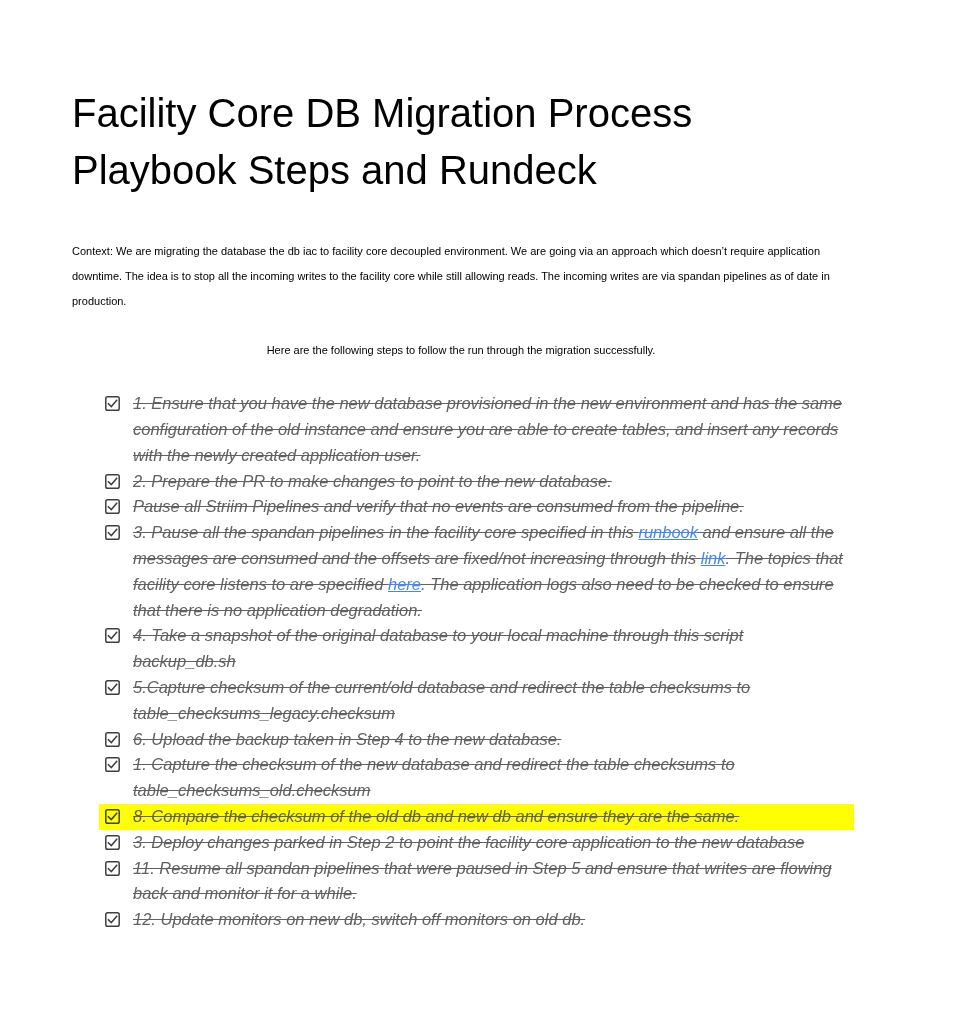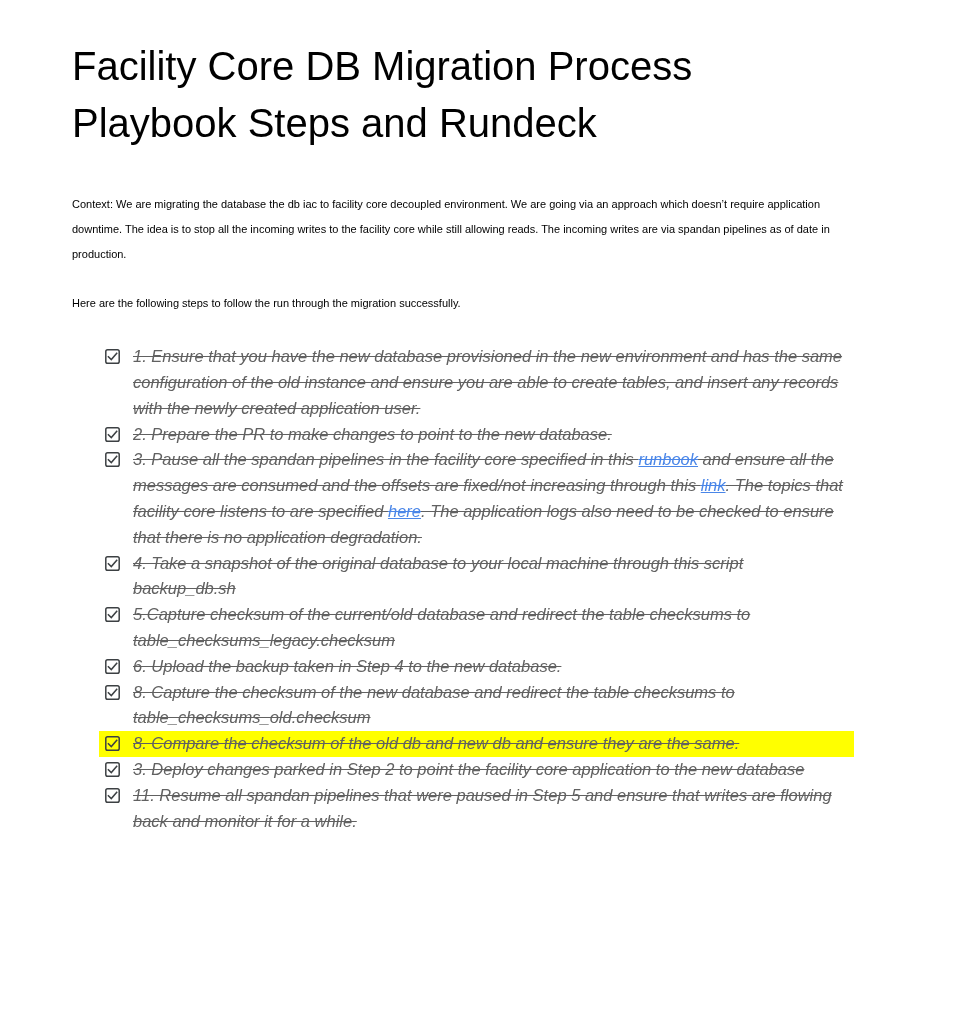--- a/index.html
+++ b/index.html
@@ -6,38 +6,40 @@
   html, body { background: #ffffff; }
   body {
     width: 971px;
     height: 1024px;
     font-family: "Liberation Sans", sans-serif;
     color: var(--body-text, #000);
     overflow: hidden;
   }
   .page {
     padding: 38px 95px 0 72px;
+    margin-top: 47px;
   }
   .doc-title {
     font-size: 40px;
     line-height: 57px;
     font-weight: 400;
     letter-spacing: 0;
     color: var(--body-text, #000);
     max-width: 730px;
     margin-bottom: 40px;
   }
   .doc-paragraph {
     font-size: 11px;
     line-height: 24.8px;
     max-width: 778px;
     color: var(--body-text, #000);
   }
   .doc-paragraph.intro {
     margin-top: 25px;
+    text-align: center;
   }
   ul.checklist {
     list-style: none;
     margin-top: 28px;
     font-style: italic;
   }
   li.step {
     display: flex;
     align-items: flex-start;
     margin-left: 27px;
@@ -98,20 +100,29 @@
   <li class="step">
     <span class="checkbox">
       <svg viewBox="0 0 15 15" aria-hidden="true">
         <rect x="0.8" y="0.8" width="13.4" height="13.4" rx="1.8" fill="none" class="cb-stroke" stroke-width="1.5" stroke="#3c4043"></rect>
         <path d="M3.4 7.7 L6.3 10.6 L11.7 4.3" fill="none" class="cb-stroke" stroke-width="1.5" stroke-linecap="square" stroke="#3c4043"></path>
       </svg>
     </span>
     <span class="step-text"><span>2. Prepare the PR to make changes to point to the new database.</span></span>
   </li>
 
+  <li class="step">
+    <span class="checkbox">
+      <svg viewBox="0 0 15 15" aria-hidden="true">
+        <rect x="0.8" y="0.8" width="13.4" height="13.4" rx="1.8" fill="none" class="cb-stroke" stroke-width="1.5" stroke="#3c4043"></rect>
+        <path d="M3.4 7.7 L6.3 10.6 L11.7 4.3" fill="none" class="cb-stroke" stroke-width="1.5" stroke-linecap="square" stroke="#3c4043"></path>
+      </svg>
+    </span>
+    <span class="step-text"><span>Pause all Striim Pipelines and verify that no events are consumed from the pipeline.</span></span>
+  </li>
 
   <li class="step">
     <span class="checkbox">
       <svg viewBox="0 0 15 15" aria-hidden="true">
         <rect x="0.8" y="0.8" width="13.4" height="13.4" rx="1.8" fill="none" class="cb-stroke" stroke-width="1.5" stroke="#3c4043"></rect>
         <path d="M3.4 7.7 L6.3 10.6 L11.7 4.3" fill="none" class="cb-stroke" stroke-width="1.5" stroke-linecap="square" stroke="#3c4043"></path>
       </svg>
     </span>
     <span class="step-text"><span>3. Pause all the spandan pipelines in the facility core specified in this </span><a class="doc-link" href="#">runbook</a><span> and ensure all the messages are consumed and the offsets are fixed/not increasing through this </span><a class="doc-link" href="#">link</a><span>. The topics that facility core listens to are specified </span><a class="doc-link" href="#">here</a><span>. The application logs also need to be checked to ensure that there is no application degradation.</span></span>
   </li>
@@ -146,21 +157,21 @@
     <span class="step-text"><span>6. Upload the backup taken in Step 4 to the new database.</span></span>
   </li>
 
   <li class="step">
     <span class="checkbox">
       <svg viewBox="0 0 15 15" aria-hidden="true">
         <rect x="0.8" y="0.8" width="13.4" height="13.4" rx="1.8" fill="none" class="cb-stroke" stroke-width="1.5" stroke="#3c4043"></rect>
         <path d="M3.4 7.7 L6.3 10.6 L11.7 4.3" fill="none" class="cb-stroke" stroke-width="1.5" stroke-linecap="square" stroke="#3c4043"></path>
       </svg>
     </span>
-    <span class="step-text"><span>8. Capture the checksum of the new database and redirect the table checksums to table_checksums_old.checksum</span></span>
+    <span class="step-text"><span>1. Capture the checksum of the new database and redirect the table checksums to table_checksums_old.checksum</span></span>
   </li>
 
   <li class="step highlighted">
     <span class="checkbox">
       <svg viewBox="0 0 15 15" aria-hidden="true">
         <rect x="0.8" y="0.8" width="13.4" height="13.4" rx="1.8" fill="none" class="cb-stroke" stroke-width="1.5" stroke="#3c4043"></rect>
         <path d="M3.4 7.7 L6.3 10.6 L11.7 4.3" fill="none" class="cb-stroke" stroke-width="1.5" stroke-linecap="square" stroke="#3c4043"></path>
       </svg>
     </span>
     <span class="step-text"><span>8. Compare the checksum of the old db and new db and ensure they are the same.</span></span>
@@ -180,14 +191,23 @@
   <li class="step">
     <span class="checkbox">
       <svg viewBox="0 0 15 15" aria-hidden="true">
         <rect x="0.8" y="0.8" width="13.4" height="13.4" rx="1.8" fill="none" class="cb-stroke" stroke-width="1.5" stroke="#3c4043"></rect>
         <path d="M3.4 7.7 L6.3 10.6 L11.7 4.3" fill="none" class="cb-stroke" stroke-width="1.5" stroke-linecap="square" stroke="#3c4043"></path>
       </svg>
     </span>
     <span class="step-text"><span>11. Resume all spandan pipelines that were paused in Step 5 and ensure that writes are flowing back and monitor it for a while.</span></span>
   </li>
 
+  <li class="step">
+    <span class="checkbox">
+      <svg viewBox="0 0 15 15" aria-hidden="true">
+        <rect x="0.8" y="0.8" width="13.4" height="13.4" rx="1.8" fill="none" class="cb-stroke" stroke-width="1.5" stroke="#3c4043"></rect>
+        <path d="M3.4 7.7 L6.3 10.6 L11.7 4.3" fill="none" class="cb-stroke" stroke-width="1.5" stroke-linecap="square" stroke="#3c4043"></path>
+      </svg>
+    </span>
+    <span class="step-text"><span>12. Update monitors on new db, switch off monitors on old db.</span></span>
+  </li>
 </ul>
 </div>
 
 </body></html>

